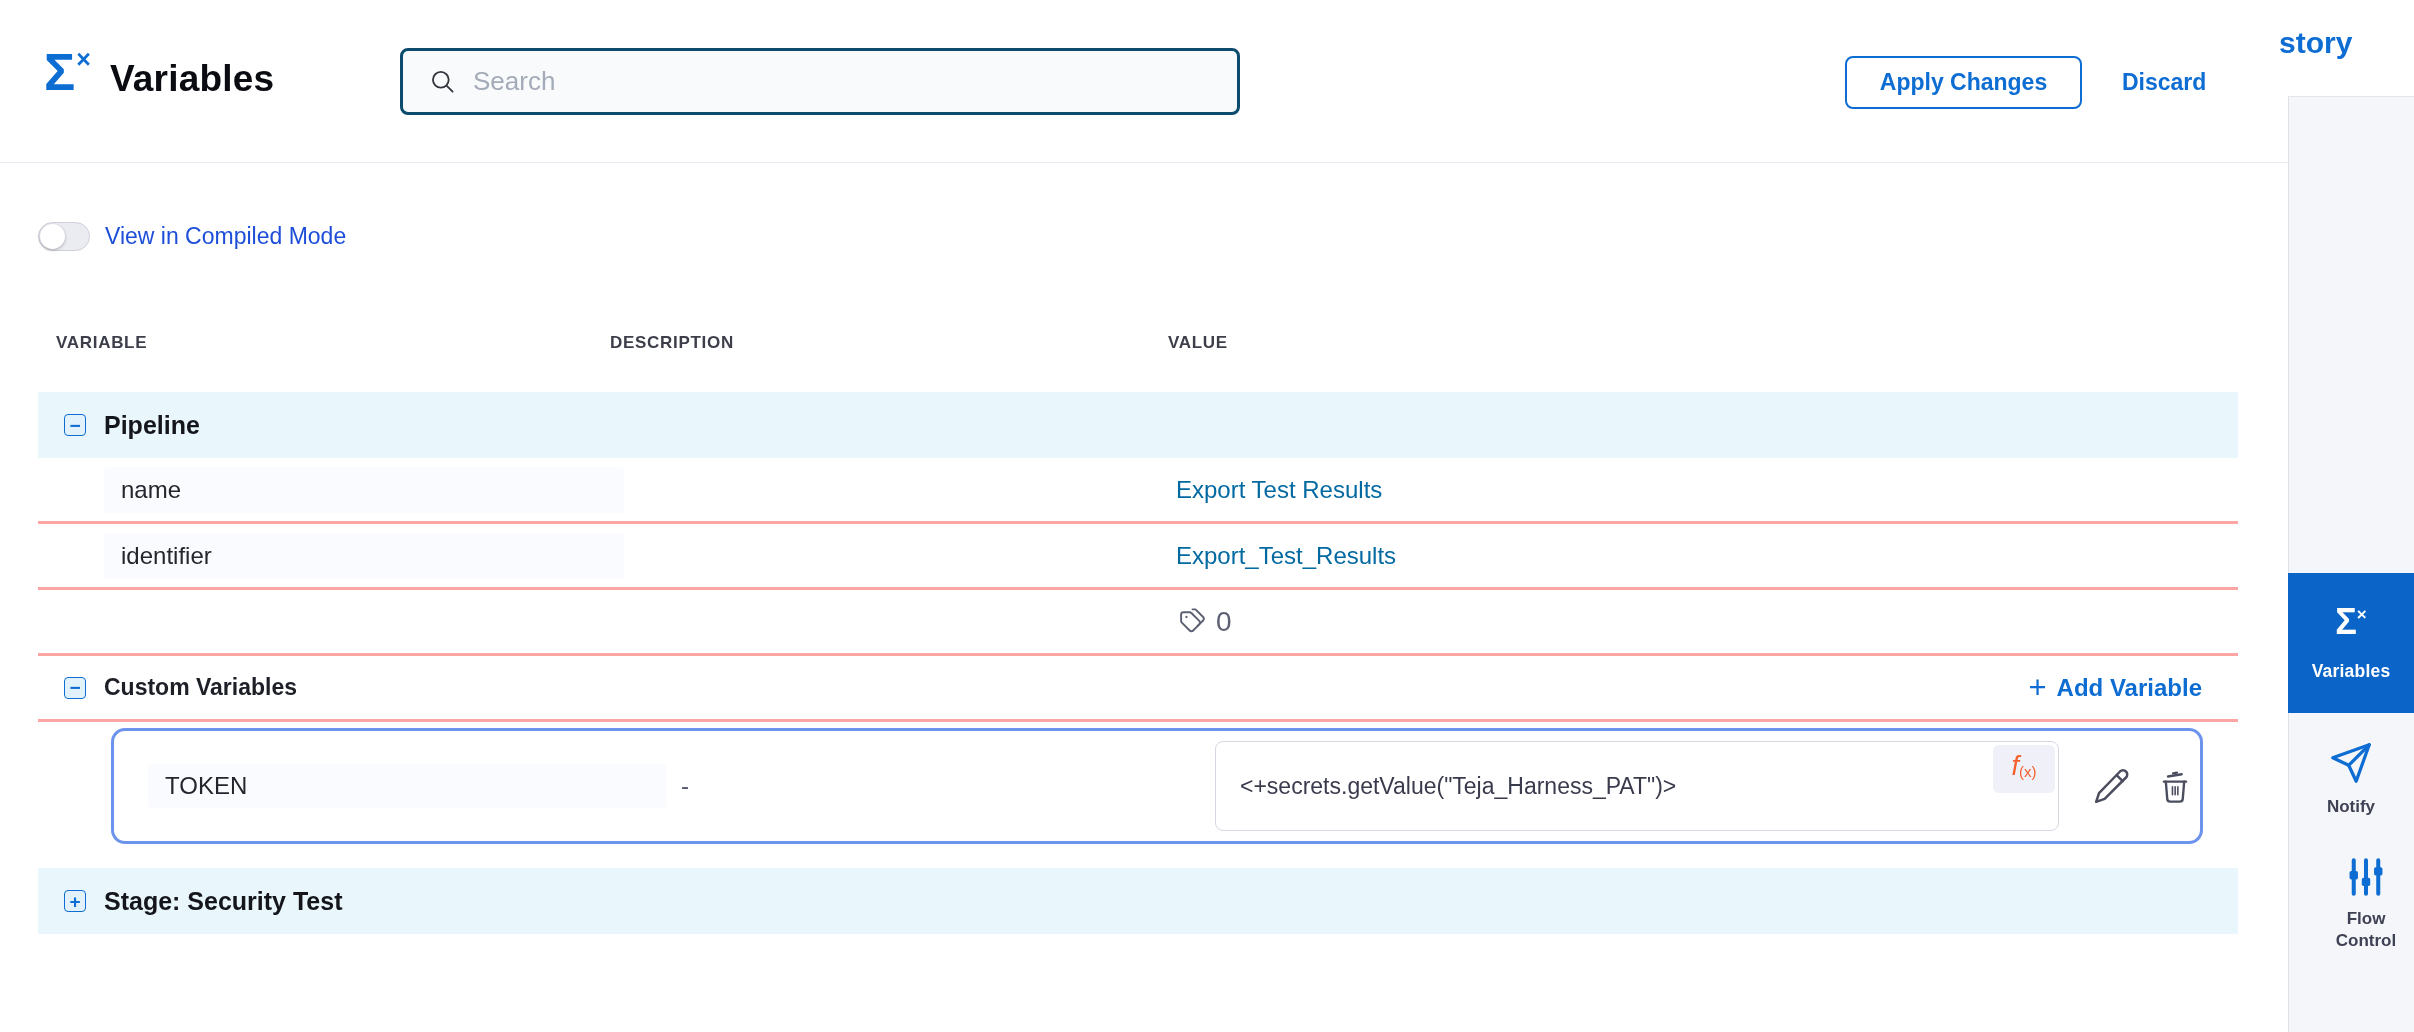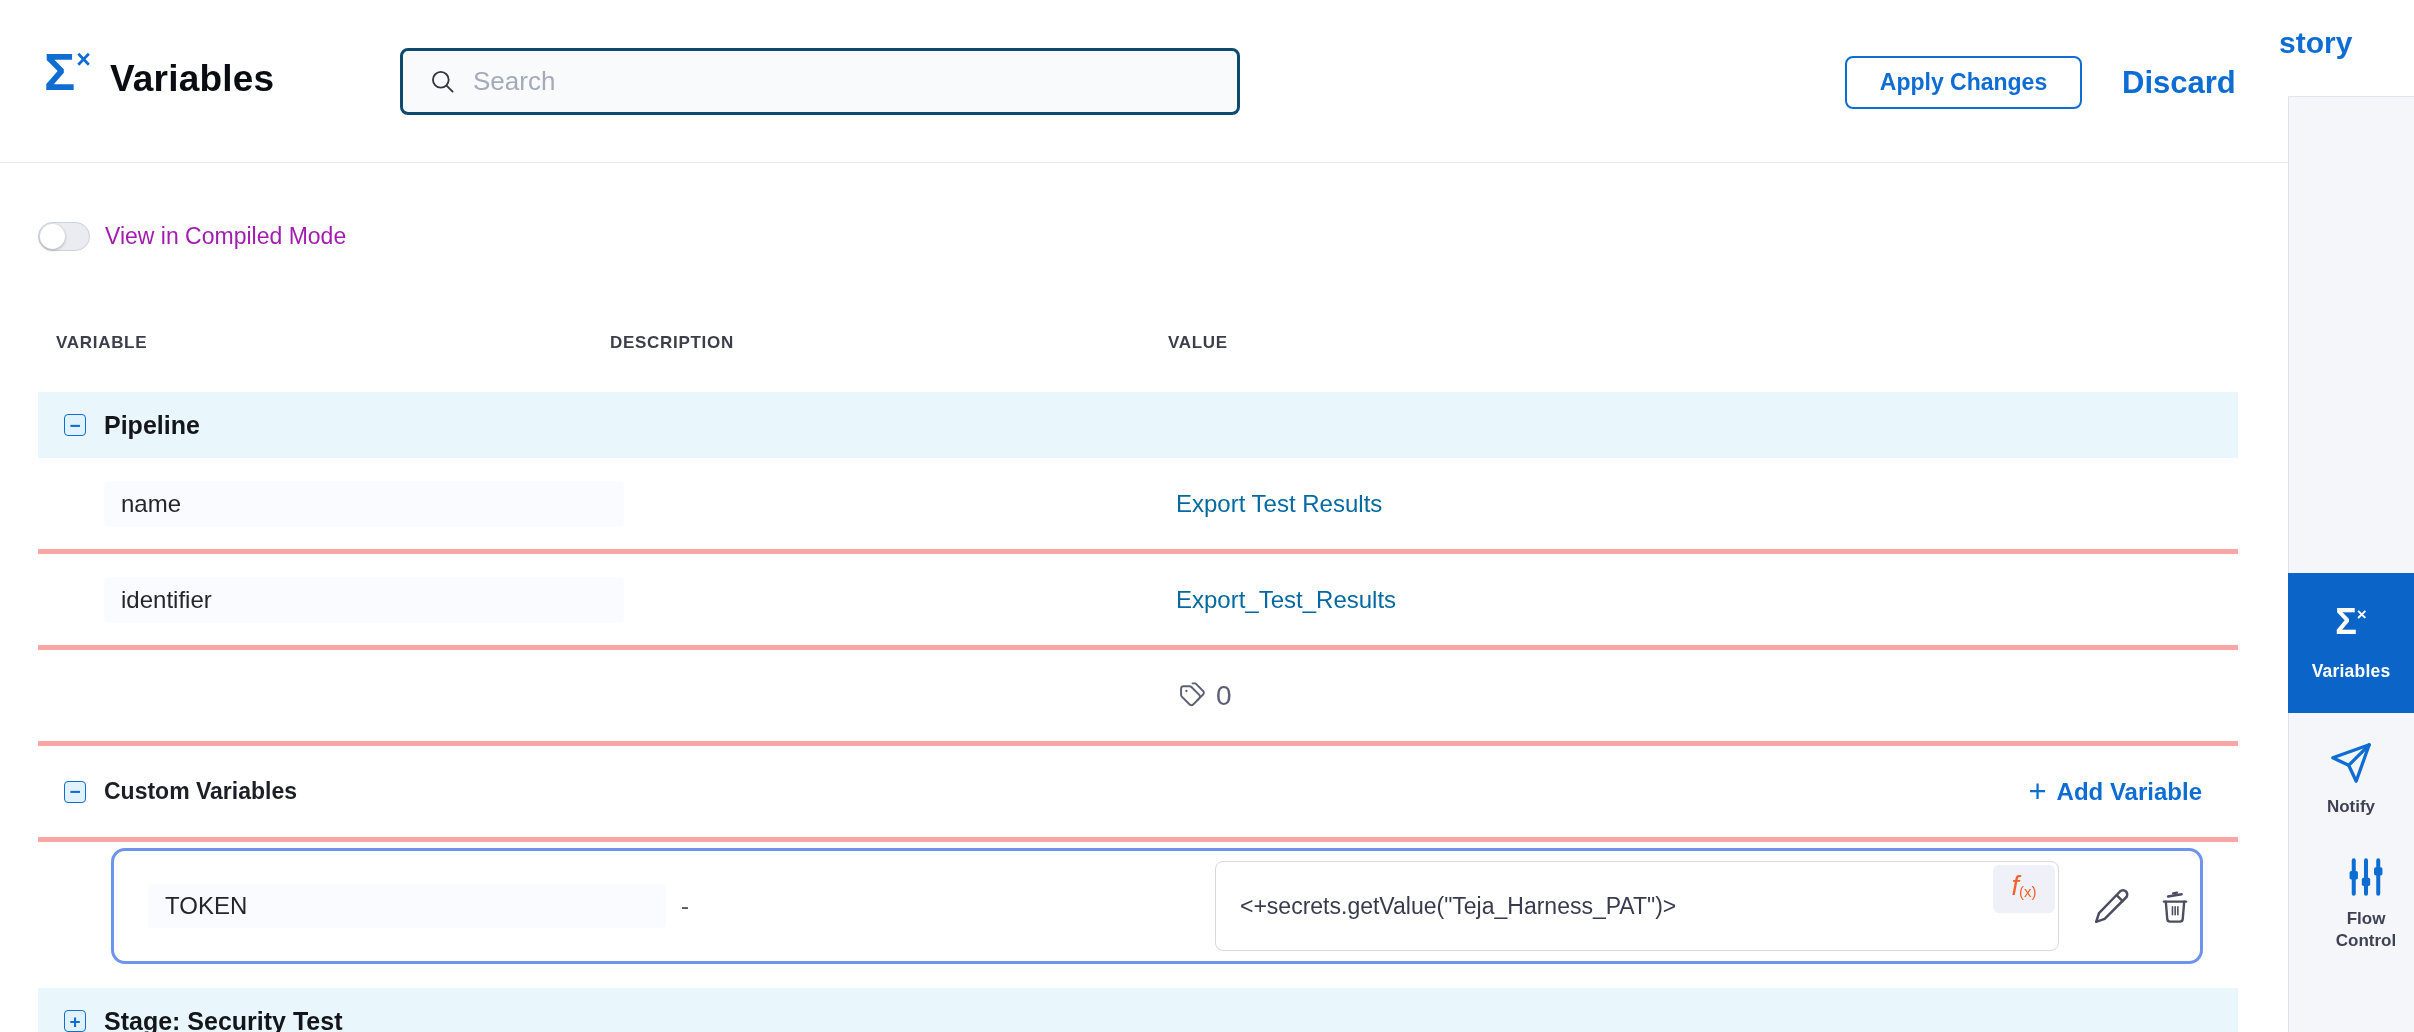--- a/index.html
+++ b/index.html
@@ -19,41 +19,41 @@
   .search-box { position:absolute; left:400px; top:48px; width:840px; height:67px; background:#f9fafc;
     border:3px solid #0c4a6e; border-radius:8px; display:flex; align-items:center; }
   .search-box svg { margin-left:26px; flex:none; }
   .search-input { border:none; outline:none; background:transparent; font-size:26px; margin-left:17px; width:700px;
     color:#2c2e36; font-family:inherit; }
   .search-input::placeholder { color:#a4abb8; }
   .btn-apply { position:absolute; left:1845px; top:56px; width:237px; height:53px; background:#fff;
     border:2px solid #0d6dd3; border-radius:8px; color:#0d6dd3; font-size:23px; font-weight:700;
     display:flex; align-items:center; justify-content:center; cursor:pointer; font-family:inherit; }
   .btn-discard { position:absolute; left:2122px; top:56px; height:53px; display:flex; align-items:center;
-    color:#0d6dd3; font-size:31px; font-weight:700; cursor:pointer; }
+    color:#0d6dd3; font-size:23px; font-weight:700; cursor:pointer; }
 
   .toggle-row { position:absolute; left:38px; top:222px; display:flex; align-items:center; }
   .switch { width:52px; height:29px; border-radius:15px; background:#ebecf1; border:1px solid #ced0da; position:relative; cursor:pointer; }
   .knob { position:absolute; left:1px; top:1px; width:25px; height:25px; border-radius:50%; background:#fff;
     box-shadow:0 1px 3px rgba(40,41,61,.35); }
-  .toggle-label { margin-left:15px; font-size:23px; color:#a21caf; }
+  .toggle-label { margin-left:15px; font-size:23px; color:#1d4ed8; }
 
   .thead { position:absolute; left:38px; top:333px; width:2200px; height:24px; }
   .th { position:absolute; font-size:17px; font-weight:700; color:#3c3e4a; letter-spacing:.7px; }
   .th.c1 { left:18px; } .th.c2 { left:572px; } .th.c3 { left:1130px; }
 
   .tbody { position:absolute; left:38px; top:392px; width:2200px; }
   .secrow { height:66px; display:flex; align-items:center; background:#e9f7fd; }
   .boxicon { width:22px; height:22px; margin-left:26px; flex:none; border:1.6px solid #0d6dd3; border-radius:4px;
     background:#e2f2fc; color:#0d6dd3; font-size:19px; line-height:17px; font-weight:600;
     display:flex; align-items:center; justify-content:center; cursor:pointer; }
   .sec-label { margin-left:18px; font-size:25px; font-weight:700; color:#14161b; }
   .sec-label.md { font-size:23px; font-weight:600; color:#1d1f27; }
 
-  .vrow { position:relative; height:96px; border-bottom:5px solid #fca5a5; background:#fff; }
+  .vrow { position:relative; height:66px; border-bottom:3px solid #fca5a5; background:#fff; }
   .pill { position:absolute; left:66px; top:50%; transform:translateY(-50%); width:520px; height:46px;
     background:#fafbfe; border-radius:4px; display:flex; align-items:center; padding-left:17px;
     font-size:24px; color:#24262e; }
   .vval { position:absolute; left:1138px; top:50%; transform:translateY(-50%); font-size:24px; color:#0369a1; }
   .vval.tags { display:flex; align-items:center; color:#5d6072; font-size:28px; }
   .vval.tags svg { margin-right:9px; }
   .addvar { position:absolute; right:36px; top:50%; transform:translateY(-50%); display:flex; align-items:center;
     color:#0d6dd3; cursor:pointer; }
   .addvar .plus { font-size:31px; font-weight:500; margin-right:10px; line-height:28px; }
   .addvar .lbl { font-size:24px; font-weight:700; }

